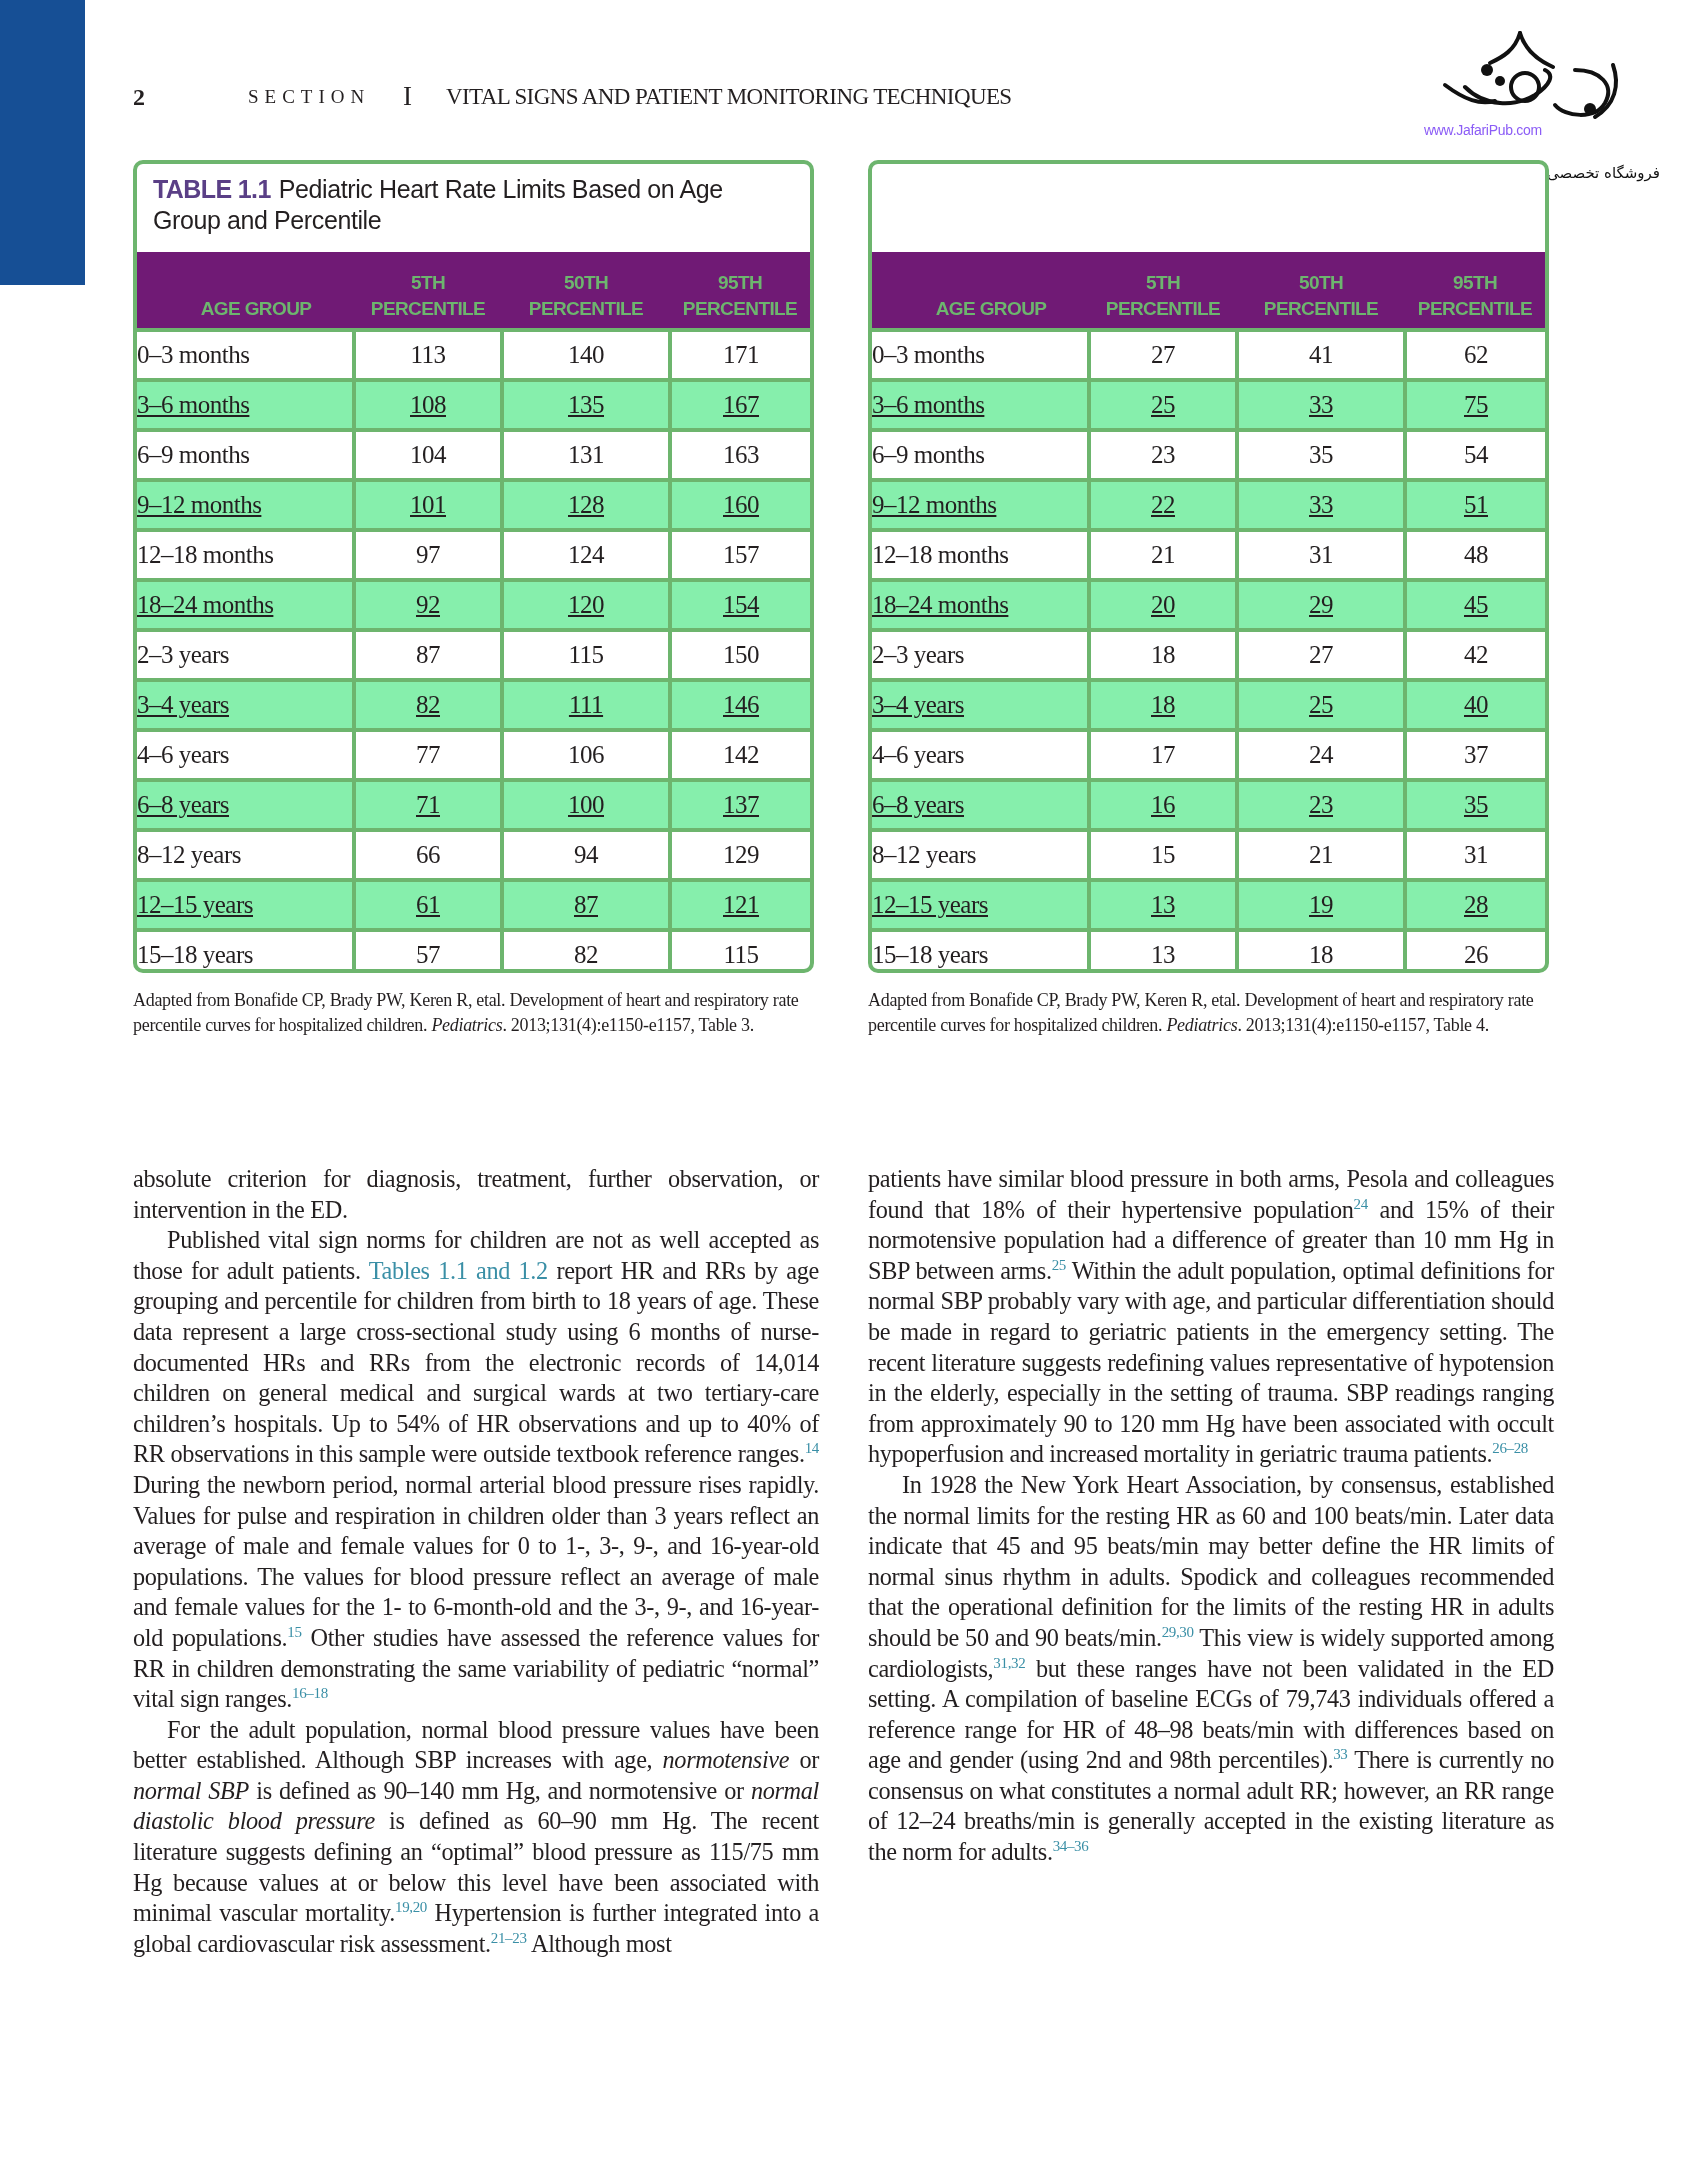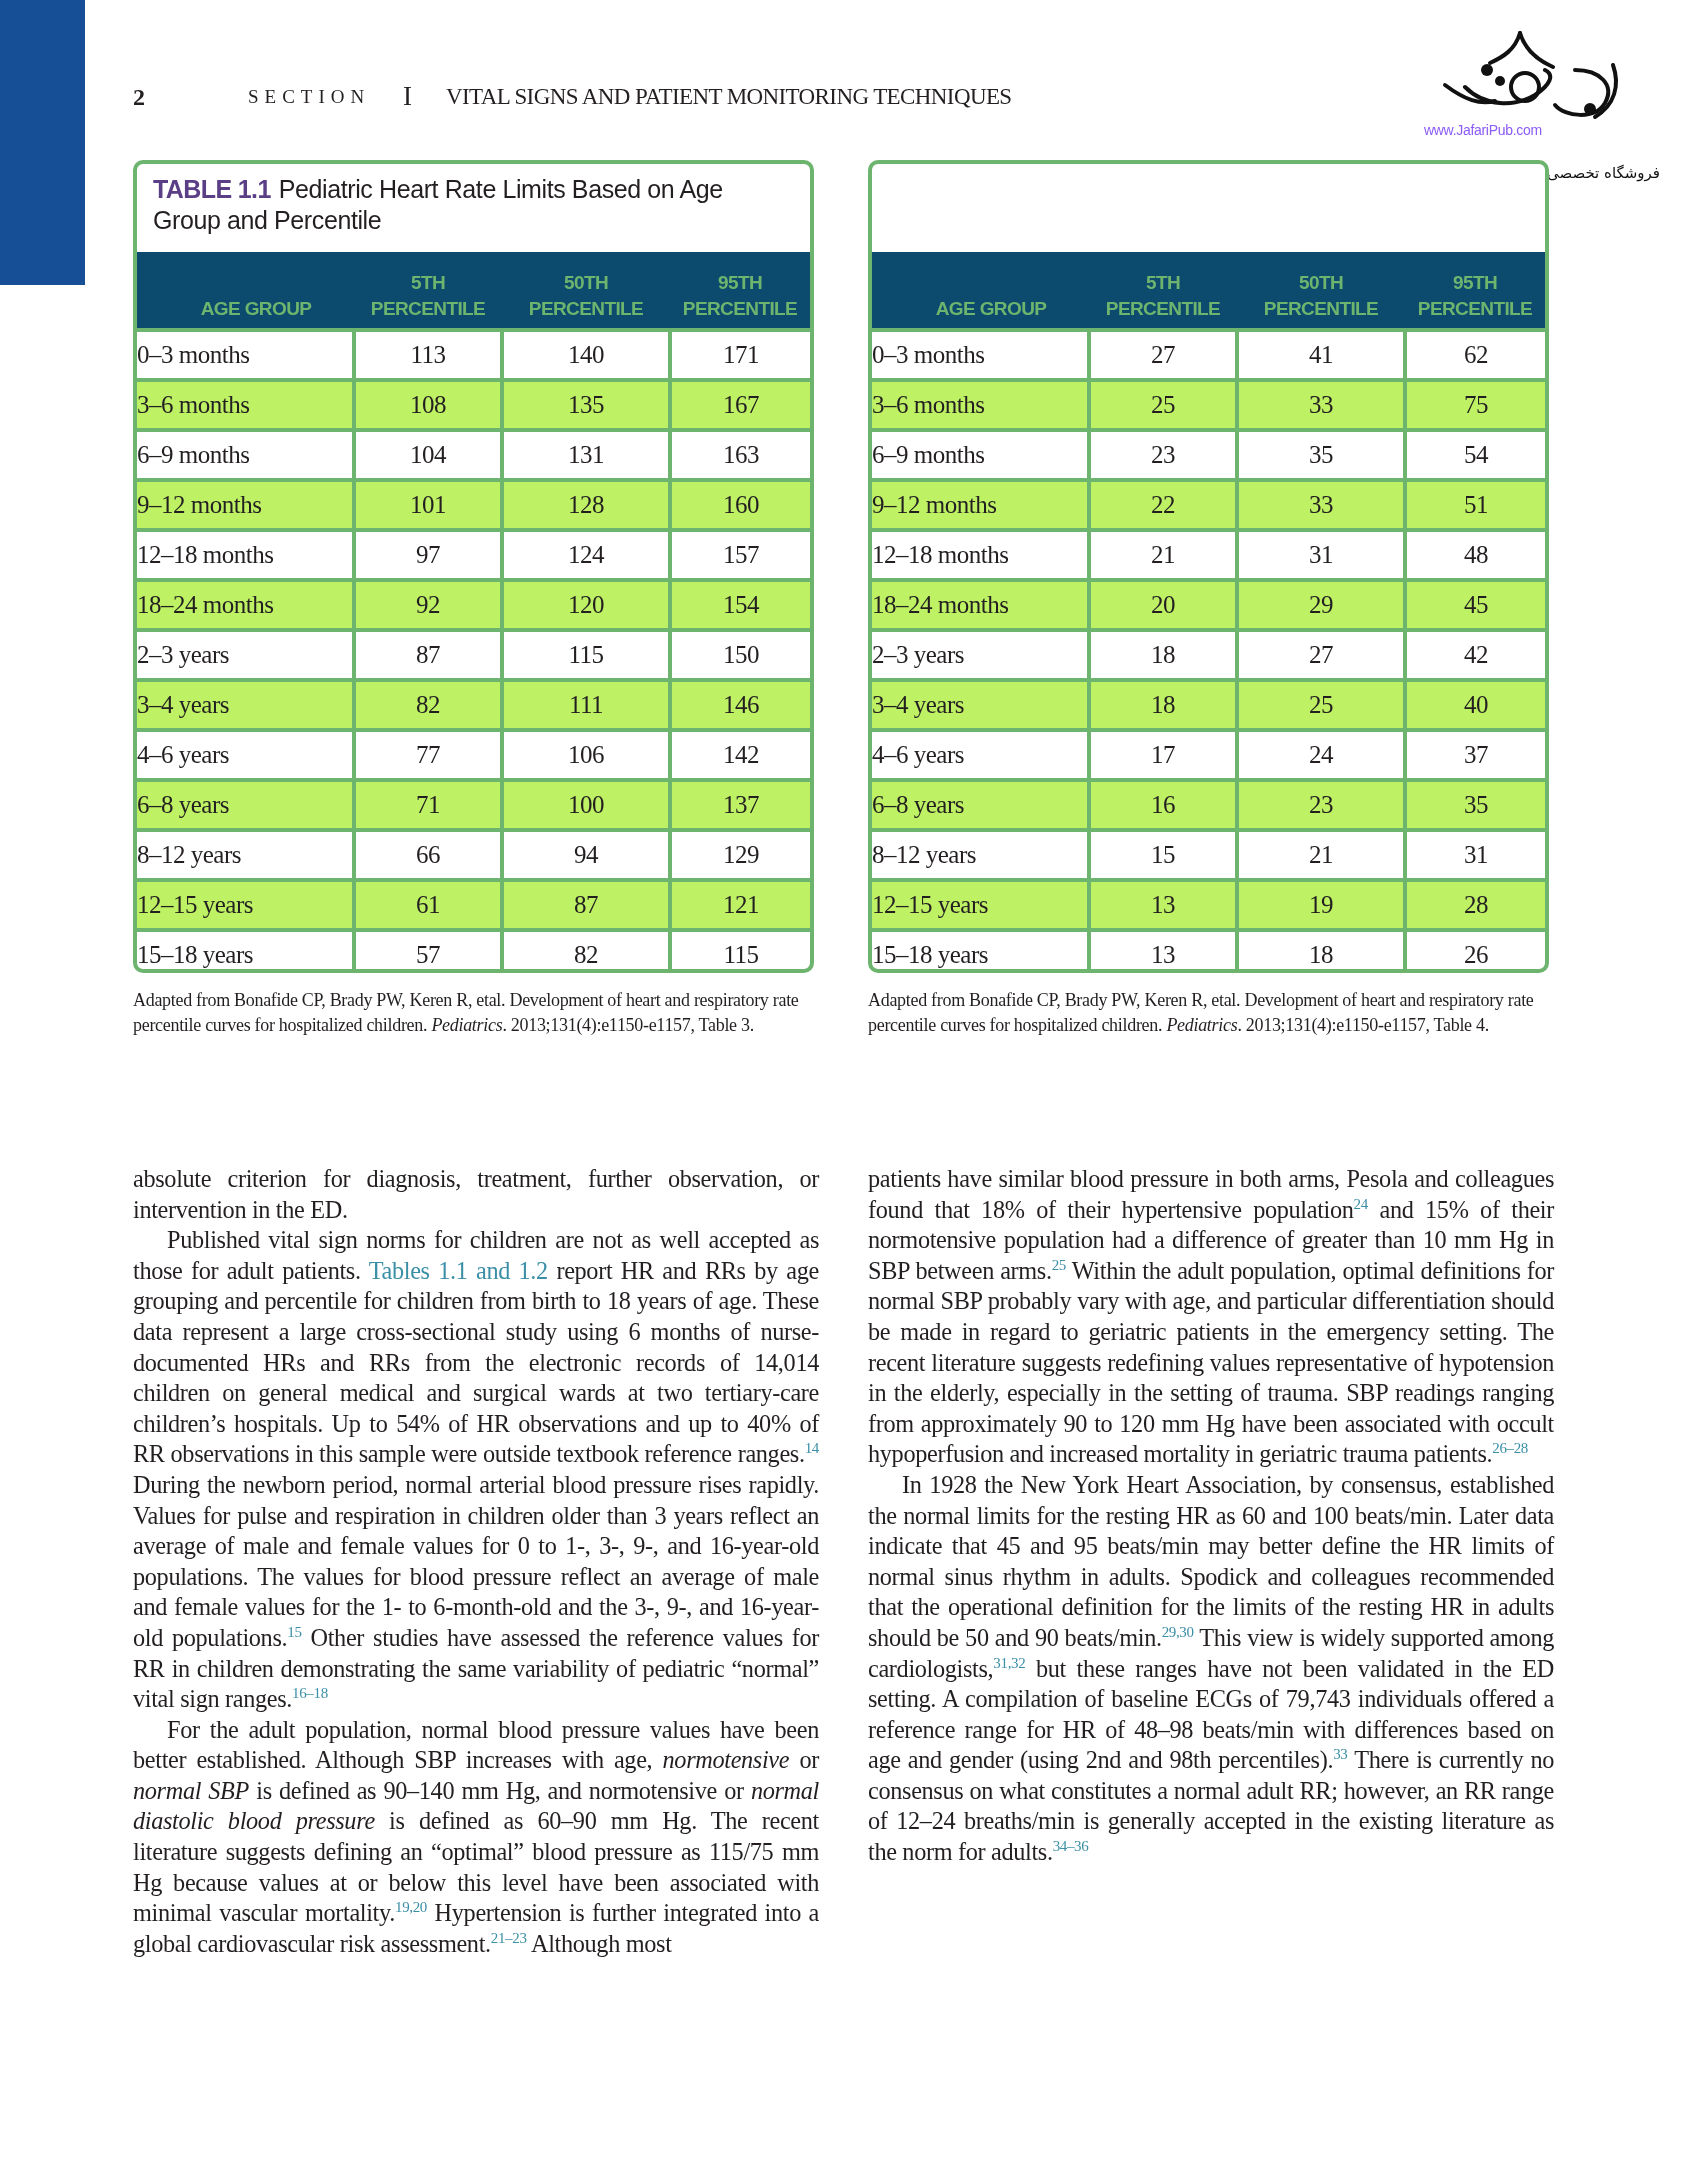--- a/index.html
+++ b/index.html
@@ -15,29 +15,29 @@
   .logo { position:absolute; left:1425px; top:25px; width:210px; height:110px; }
   .logo-url { position:absolute; left:1424px; top:122px; font-family:"Liberation Sans","DejaVu Sans",sans-serif; font-size:14px; color:#8b5cf6; letter-spacing:-0.3px; }
   .logo-fa { position:absolute; left:1390px; top:164px; font-family:"DejaVu Sans",sans-serif; font-size:15px; color:#111; direction:rtl; white-space:nowrap; width:270px; text-align:right; }
 
   .tbl-box { position:absolute; top:160px; width:681px; height:813px; border:4px solid #6db56e; border-radius:10px; background:#fff; overflow:hidden; box-sizing:border-box; }
   .tbl-box.t1 { left:133px; }
   .tbl-box.t2 { left:868px; }
   .tbl-title { position:absolute; left:16px; top:10px; right:14px; font-family:"Liberation Sans","DejaVu Sans",sans-serif; font-size:25px; line-height:31px; color:#231f20; letter-spacing:-0.4px; }
   .tbl-title .num { color:#5a3f86; font-weight:bold; margin-right:8px; letter-spacing:-0.6px; }
   table.vt { position:absolute; left:0; top:88px; width:100%; border-collapse:collapse; }
-  table.vt th { background:#0c4a6e; color:#6db56e; font-family:"Liberation Sans","DejaVu Sans",sans-serif; font-weight:bold; font-size:19px; line-height:26px; height:70px; vertical-align:bottom; padding:0 0 6px 0; letter-spacing:-0.6px; text-transform:uppercase; }
+  table.vt th { background:#701a75; color:#6db56e; font-family:"Liberation Sans","DejaVu Sans",sans-serif; font-weight:bold; font-size:19px; line-height:26px; height:70px; vertical-align:bottom; padding:0 0 6px 0; letter-spacing:-0.6px; text-transform:uppercase; }
   table.vt th.age { text-align:center; padding-left:21px; }
   table.vt th.pc { text-align:center; }
   table.vt td { height:46px; font-size:25px; border:4px solid #6db56e; padding:0; letter-spacing:-0.5px; }
   table.vt tr:first-child td { border-top:4px solid #6db56e; }
   table.vt td:first-child { border-left:none; text-align:left; }
   table.vt td:last-child { border-right:none; }
   table.vt td.v { text-align:center; }
-  table.vt tr.alt td { background:#bef264; }
+  table.vt tr.alt td { background:#86efac;text-decoration:underline; }
   table.vt tr:last-child td { border-bottom:none; }
   .c-age { width:196px; } .c-5 { width:148px; } .c-50 { width:168px; } .c-95 { width:auto; }
 
   .caption { position:absolute; top:988px; width:690px; font-size:18px; line-height:25px; letter-spacing:-0.3px; }
   .caption.c1 { left:133px; } .caption.c2 { left:868px; }
   .caption i { font-style:italic; }
 
   .col { position:absolute; top:1164px; width:686px; font-size:24.3px; line-height:30.6px; text-align:justify; letter-spacing:-0.35px; }
   .col.left { left:133px; } .col.right { left:868px; }
   .col p { margin:0; }

